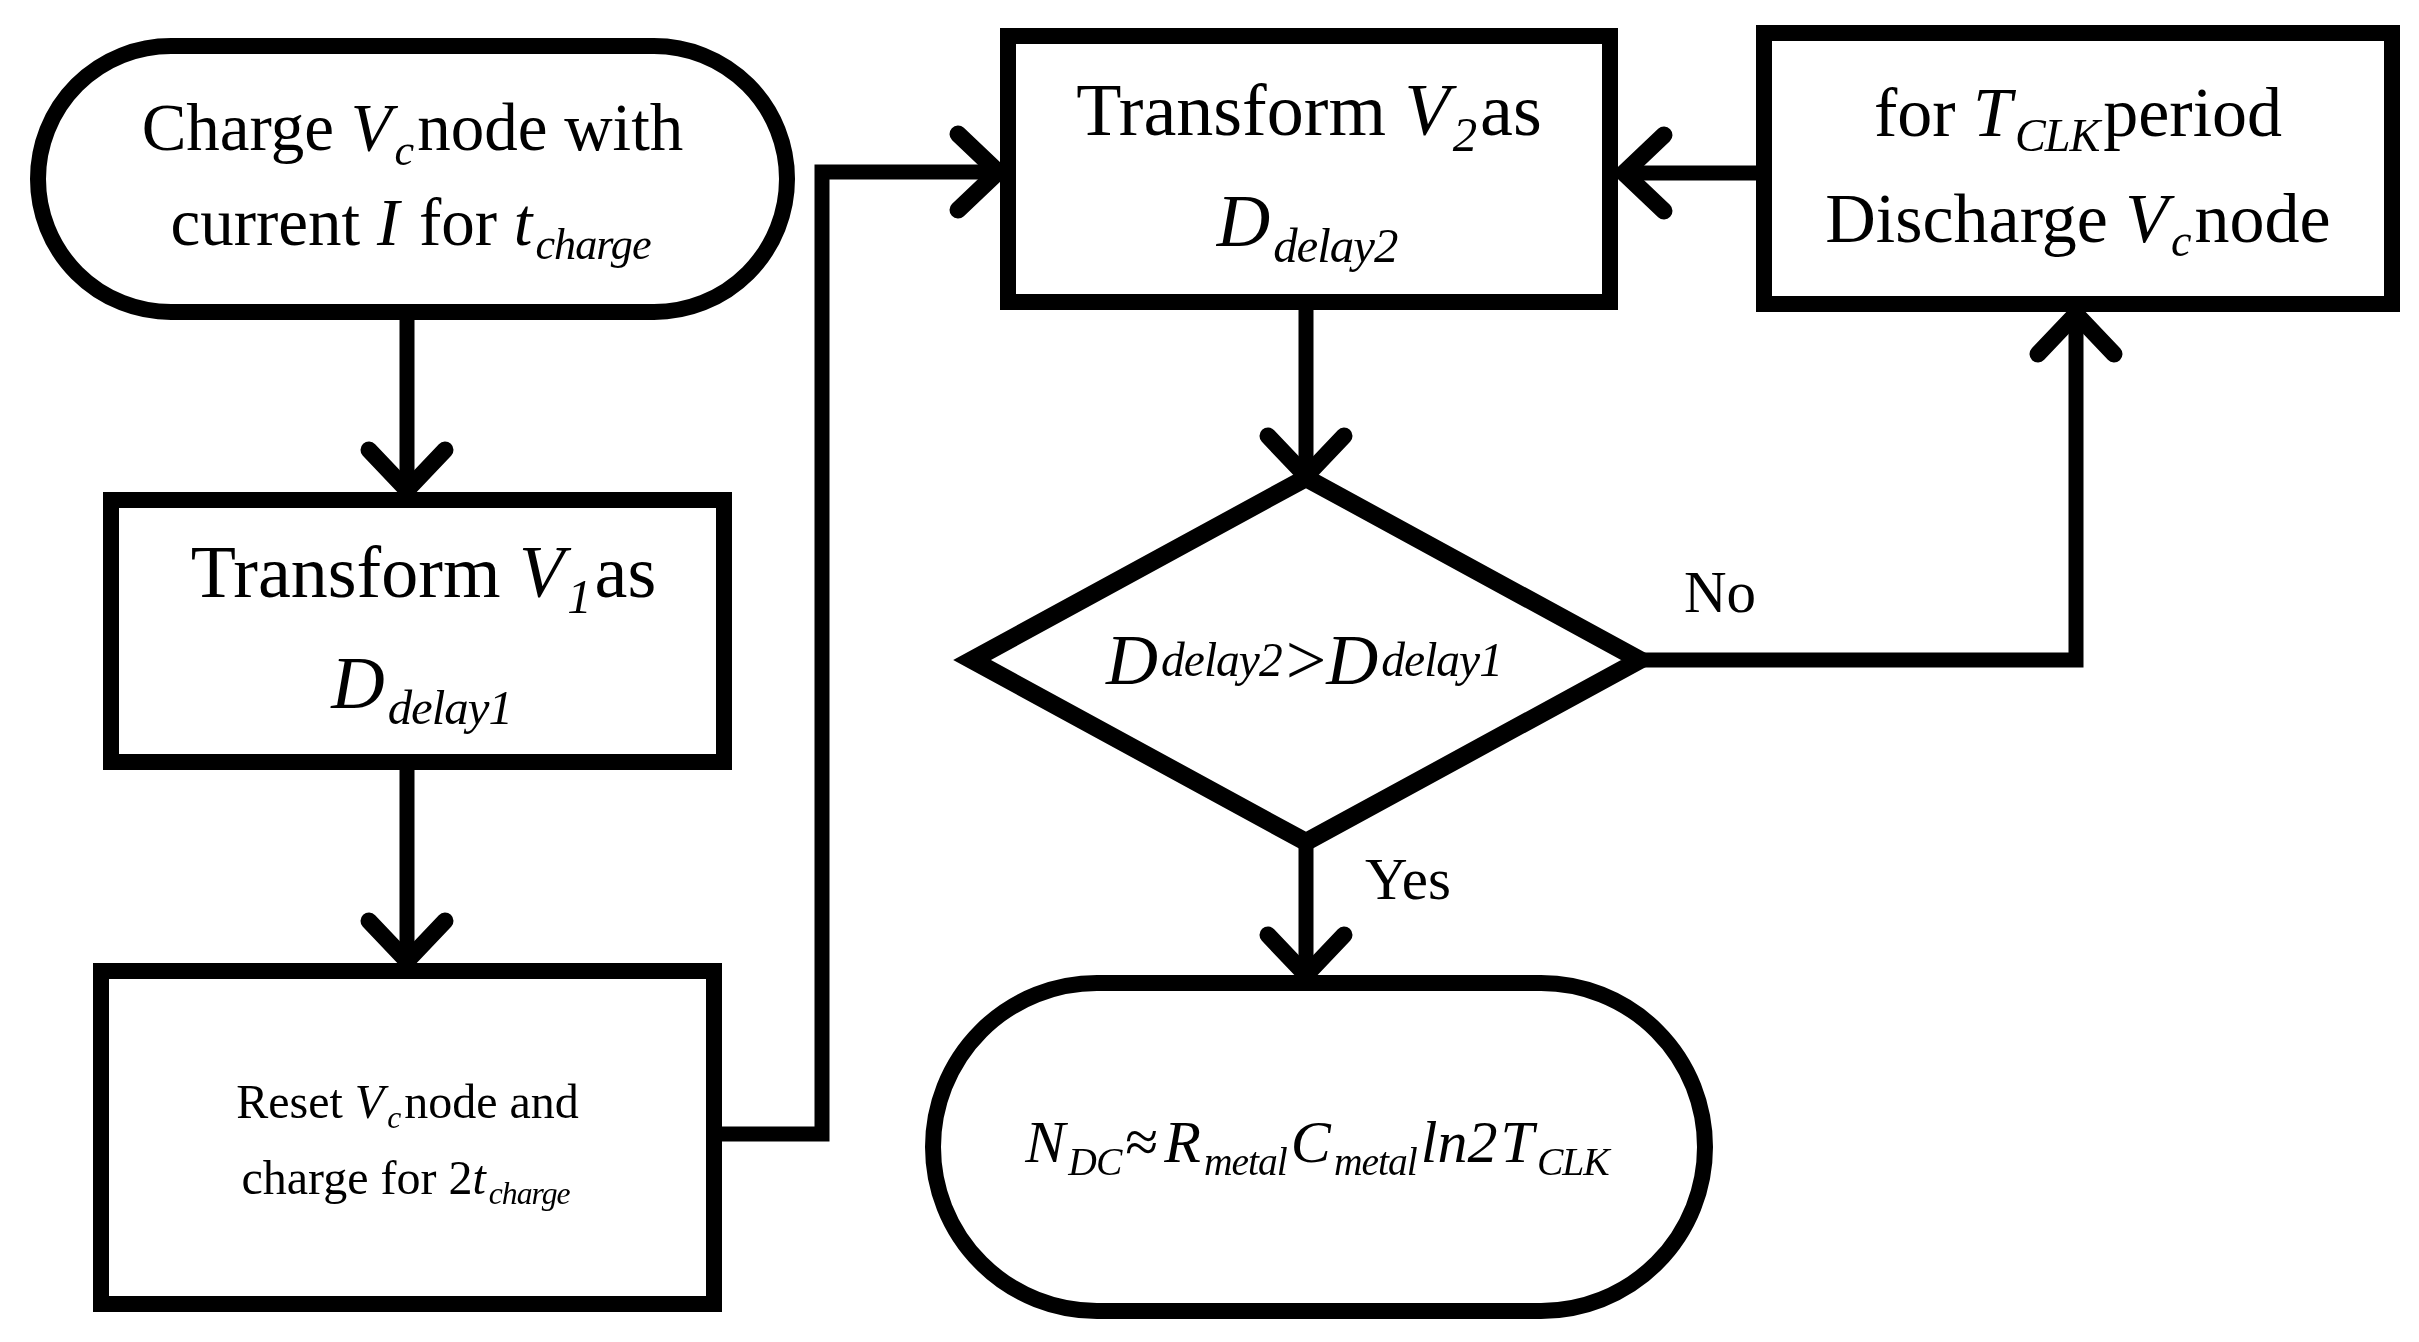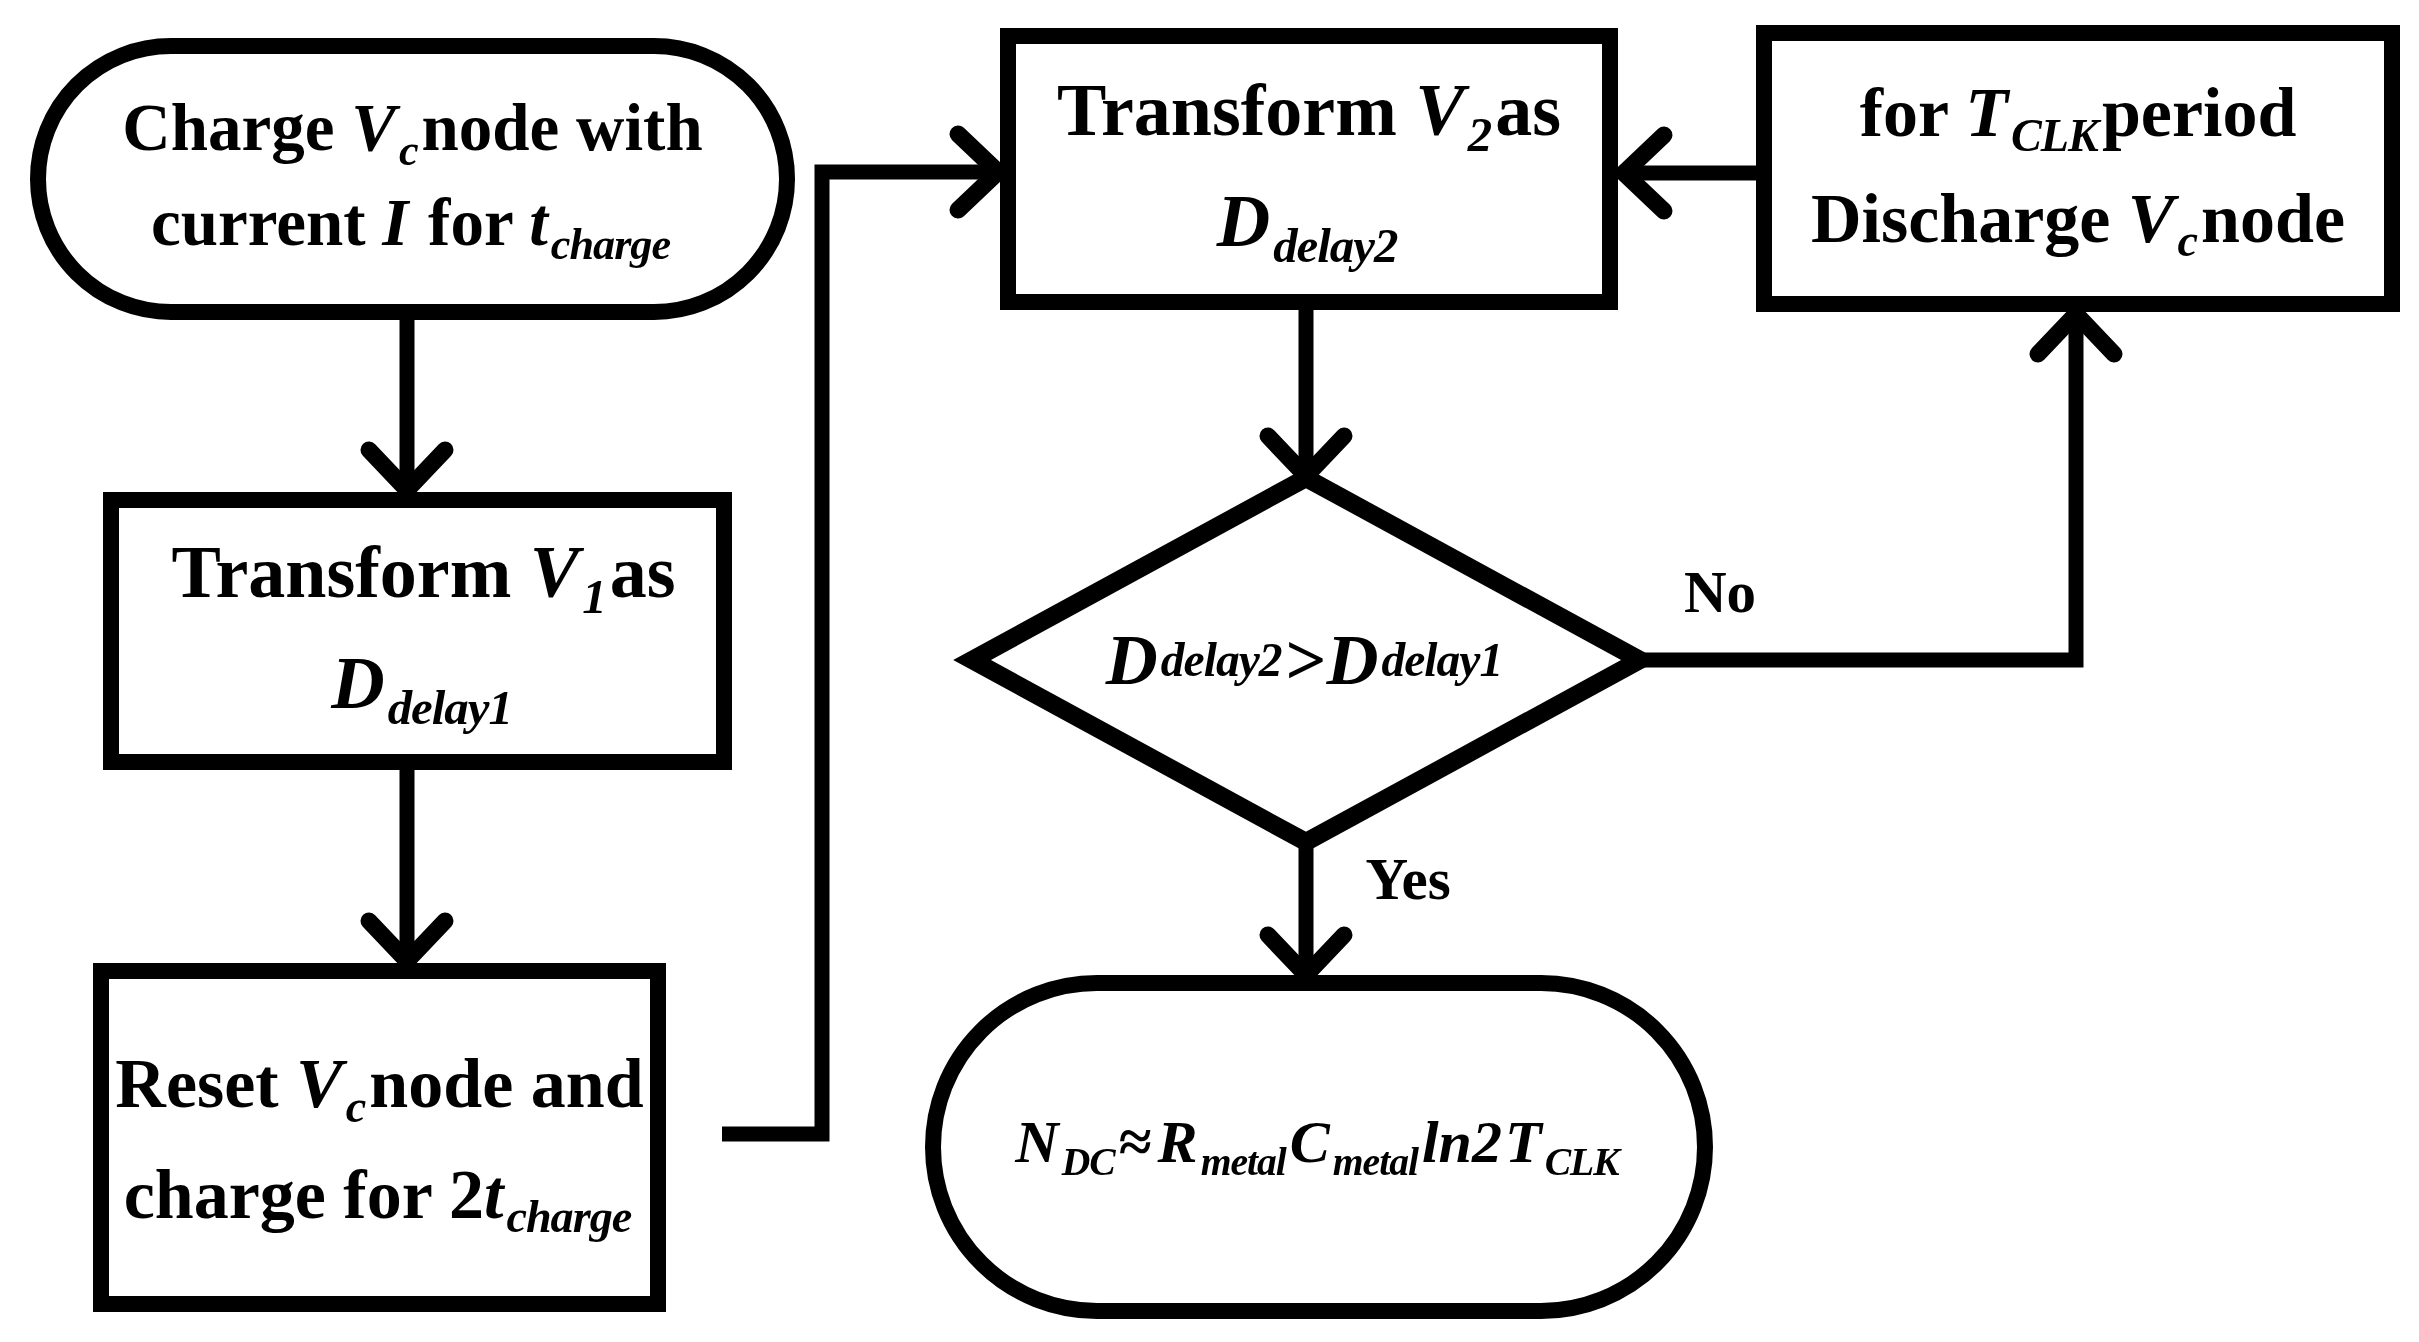--- a/index.html
+++ b/index.html
@@ -6,21 +6,21 @@
     margin: 0;
     padding: 0;
     background: #ffffff;
   }
   .canvas {
     position: relative;
     width: 2419px;
     height: 1342px;
     background: #ffffff;
     font-family: "Liberation Serif", "DejaVu Serif", serif;
-    font-weight: bold;
+    font-weight: normal;
     color: #000000;
     overflow: hidden;
   }
   .wires {
     position: absolute;
     left: 0; top: 0;
     width: 2419px;
     height: 1342px;
   }
   .node {
@@ -33,21 +33,21 @@
     justify-content: center;
     align-items: center;
     text-align: center;
     font-size: 74px;
     line-height: 1.42;
     white-space: nowrap;
   }
   .stadium { border-radius: 999px; }
   .node-charge    { left: 30px;   top: 38px;  width: 765px; height: 282px; font-size: 67px; line-height: 1.3; }
   .node-v1        { left: 103px;   top: 492px; width: 629px; height: 278px; padding-left: 12px; }
-  .node-reset     { left: 93px;   top: 963px; width: 573px; height: 349px; font-size: 70px; line-height: 1.5; padding-top: 8px; }
+  .node-reset     { left: 93px;   top: 963px; width: 629px; height: 349px; font-size: 48px; line-height: 1.5; padding-top: 8px; }
   .node-v2        { left: 1000px; top: 28px;  width: 618px; height: 282px; }
   .node-discharge { left: 1756px; top: 25px;  width: 644px; height: 287px; font-size: 70px; }
   .node-result    { left: 925px;  top: 975px; width: 788px; height: 344px; }
 
   .diamond-label {
     position: absolute;
     left: 980px; top: 485px;
     width: 652px; height: 350px;
     display: flex;
     justify-content: center;

